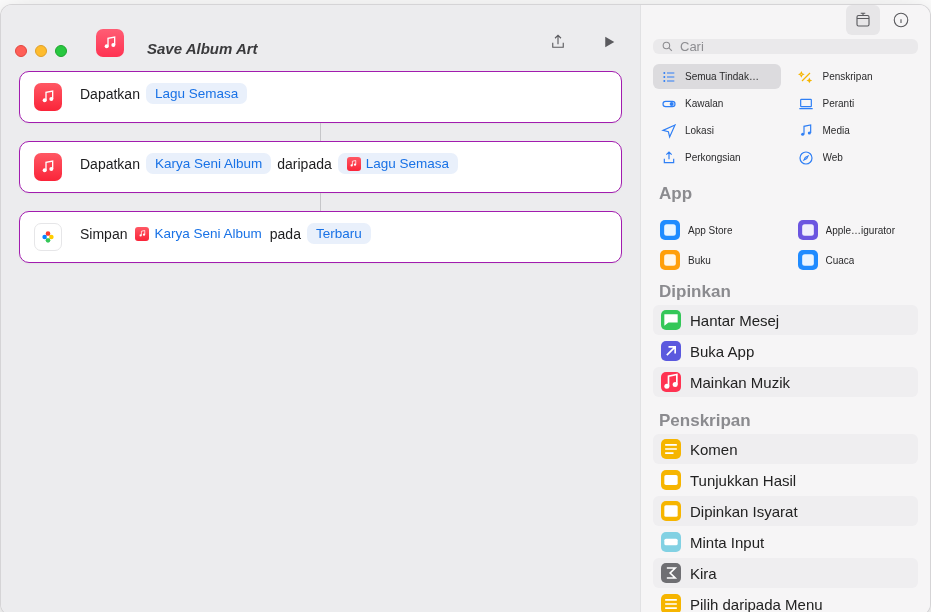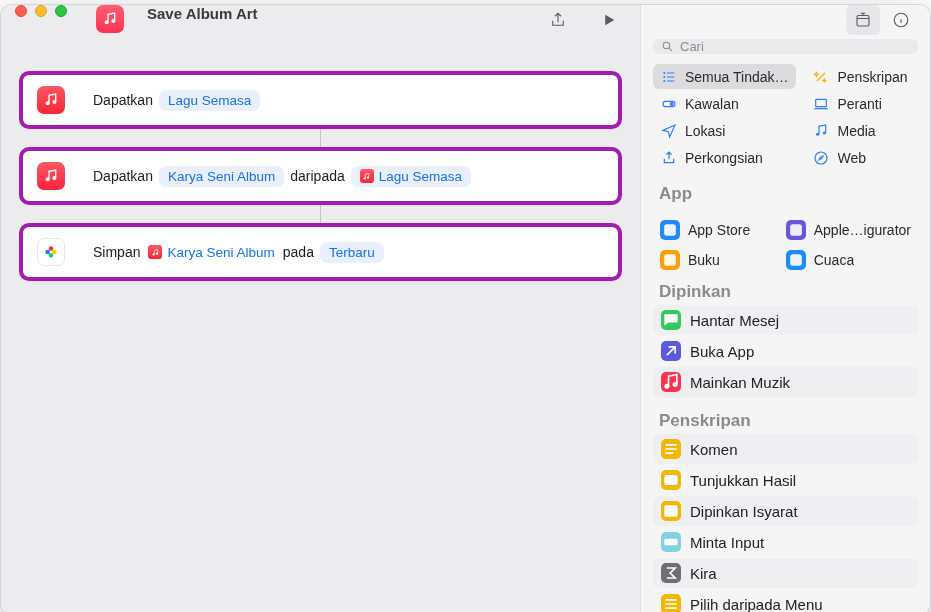--- a/index.html
+++ b/index.html
@@ -1,56 +1,56 @@
 <!DOCTYPE html>
 <html><head>
 <meta charset="utf-8">
 <style>
 * { margin: 0; padding: 0; box-sizing: border-box; font-family: -apple-system, BlinkMacSystemFont, "Segoe UI", Helvetica, Arial, sans-serif; }
 body { background: #fff; display: flex; justify-content: center; padding-top: 4px; }
 .window { width: 931px; height: 612px; background: #f3f2f4; border-radius: 12px; box-shadow: 0 10px 40px rgba(0,0,0,0.22); display: flex; overflow: hidden; border: 1px solid rgba(0,0,0,0.12); }
 
 
 .editor { flex: 1; display: flex; flex-direction: column; background: #ececee; }
-.titlebar { height: 52px; display: flex; align-items: flex-start; padding: 0 14px; gap: 17px; }
+.titlebar { height: 52px; display: flex; align-items: flex-end; padding: 0 14px; gap: 17px; font-style: italic; }
 .traffic { display: flex; gap: 8px; margin-right: 12px; }
 .traffic span { width: 12px; height: 12px; border-radius: 50%; display: inline-block; }
 .tl-close { background: #ff5f57; border:1px solid #e2463f; }
 .tl-min   { background: #febc2e; border:1px solid #e0a028; }
 .tl-max   { background: #28c840; border:1px solid #1fa52f; }
 .app-icon { width: 28px; height: 28px; border-radius: 7px; background: linear-gradient(180deg,#ff5d74,#ff3352); display: flex; align-items: center; justify-content: center; }
 .app-icon svg { width: 16px; height:16px; fill:#fff; }
 .win-title { font-size: 15px; font-weight: 600; color: #3a3a3c; margin-left: 6px; }
 .titlebar-spacer { flex: 1; }
 .tb-btn { width: 34px; height: 30px; border-radius: 6px; display:flex; align-items:center; justify-content:center; color:#5a5a5e; }
 .tb-btn svg { width: 18px; height: 18px; stroke:#5a5a5e; fill:none; stroke-width:1.5; }
 
 .canvas { flex: 1; padding: 14px 18px 18px 18px; overflow: auto; }
-.action-card { background: #ffffff; border: 4px solid #a21caf; border-radius: 10px; padding: 11px 14px; display: flex; align-items: center; gap: 28px; box-shadow: 0 1px 2px rgba(0,0,0,0.04); }
+.action-card { background: #ffffff; border: 1px solid #a21caf; border-radius: 10px; padding: 11px 14px; display: flex; align-items: flex-start; gap: 18px; box-shadow: 0 1px 2px rgba(0,0,0,0.04); }
 .connector { height: 18px; display:flex; justify-content:center; }
 .connector span { width: 1px; background: #c6c6c9; height:100%; }
 .card-icon { width: 28px; height: 28px; border-radius: 7px; display:flex; align-items:center; justify-content:center; flex-shrink:0; }
 .card-icon.music { background: linear-gradient(180deg,#ff5864,#fa2439); }
 .card-icon.photos { background: #fff; border:1px solid #e6e6e8; }
 .card-icon svg { width: 16px; height:16px; }
 .card-text { font-size: 14px; color: #1d1d1f; display:flex; align-items:center; flex-wrap: wrap; gap: 6px; }
 .token-text { color: #1d1d1f; font-weight: 500; }
 .token { display:inline-flex; align-items:center; gap: 5px; background: #e9f0fb; color: #1972e6; padding: 3px 9px; border-radius: 7px; font-weight: 500; font-size: 13.5px; }
 .token-plain { display:inline-flex; align-items:center; gap: 5px; color: #1972e6; padding: 3px 2px; font-weight: 500; font-size: 13.5px; }
 .mini-icon { width: 14px; height:14px; border-radius:3px; background: linear-gradient(180deg,#ff5864,#fa2439); display:inline-flex; align-items:center; justify-content:center; }
 .mini-icon svg { width: 9px; height:9px; fill:#fff; }
 
 
 .sidebar { width: 290px; background: #f6f5f6; border-left: 1px solid #e1e1e3; display:flex; flex-direction:column; }
 .sb-title { height: 52px; display:flex; align-items:center; justify-content:flex-end; padding: 0 12px; gap: 4px; }
 .sb-title .tb-btn.highlight { background: #e7e6e8; }
 .search { margin: 4px 12px 10px; height: 26px; background: #eae9eb; border-radius: 6px; display:flex; align-items:center; padding: 0 8px; gap:6px; color:#8d8d91; font-size:13px; }
 .search svg { width:13px; height:13px; stroke:#8d8d91; fill:none; stroke-width:2; }
 .cat-grid { padding: 0 12px 8px; display:grid; grid-template-columns: 1fr 1fr; gap: 2px 10px; }
-.cat-item { display:flex; align-items:center; gap:8px; padding: 4px 7px; border-radius:6px; font-size:14px; color:#2a2a2c;}
+.cat-item { display:flex; align-items:center; gap:8px; padding: 4px 7px; border-radius:6px; font-size:10px; color:#2a2a2c;}
 .cat-item.selected { background: #dcdbde; }
 .cat-icon { width: 17px; height: 17px; display:flex; align-items:center; justify-content:center; }
 .cat-icon svg { width:16px; height:16px; }
 
 .section-label { font-size: 17px; color: #8b8b8f; font-weight: 600; padding: 6px 18px 3px; }
 .app-grid { padding: 0 12px 2px; display:grid; grid-template-columns: 1fr 1fr; gap: 2px 10px; margin-top: 9px; }
 .list { padding: 0 12px 8px; display:flex; flex-direction:column; gap:1px; }
 .row { display:flex; align-items:center; gap:9px; padding: 5px 8px; border-radius:6px; font-size:15px; color:#222; }
 .row:nth-child(odd).striped { background: #efeef0; }
 .row-icon { width: 20px; height:20px; border-radius:5px; display:flex; align-items:center; justify-content:center; flex-shrink:0; }

